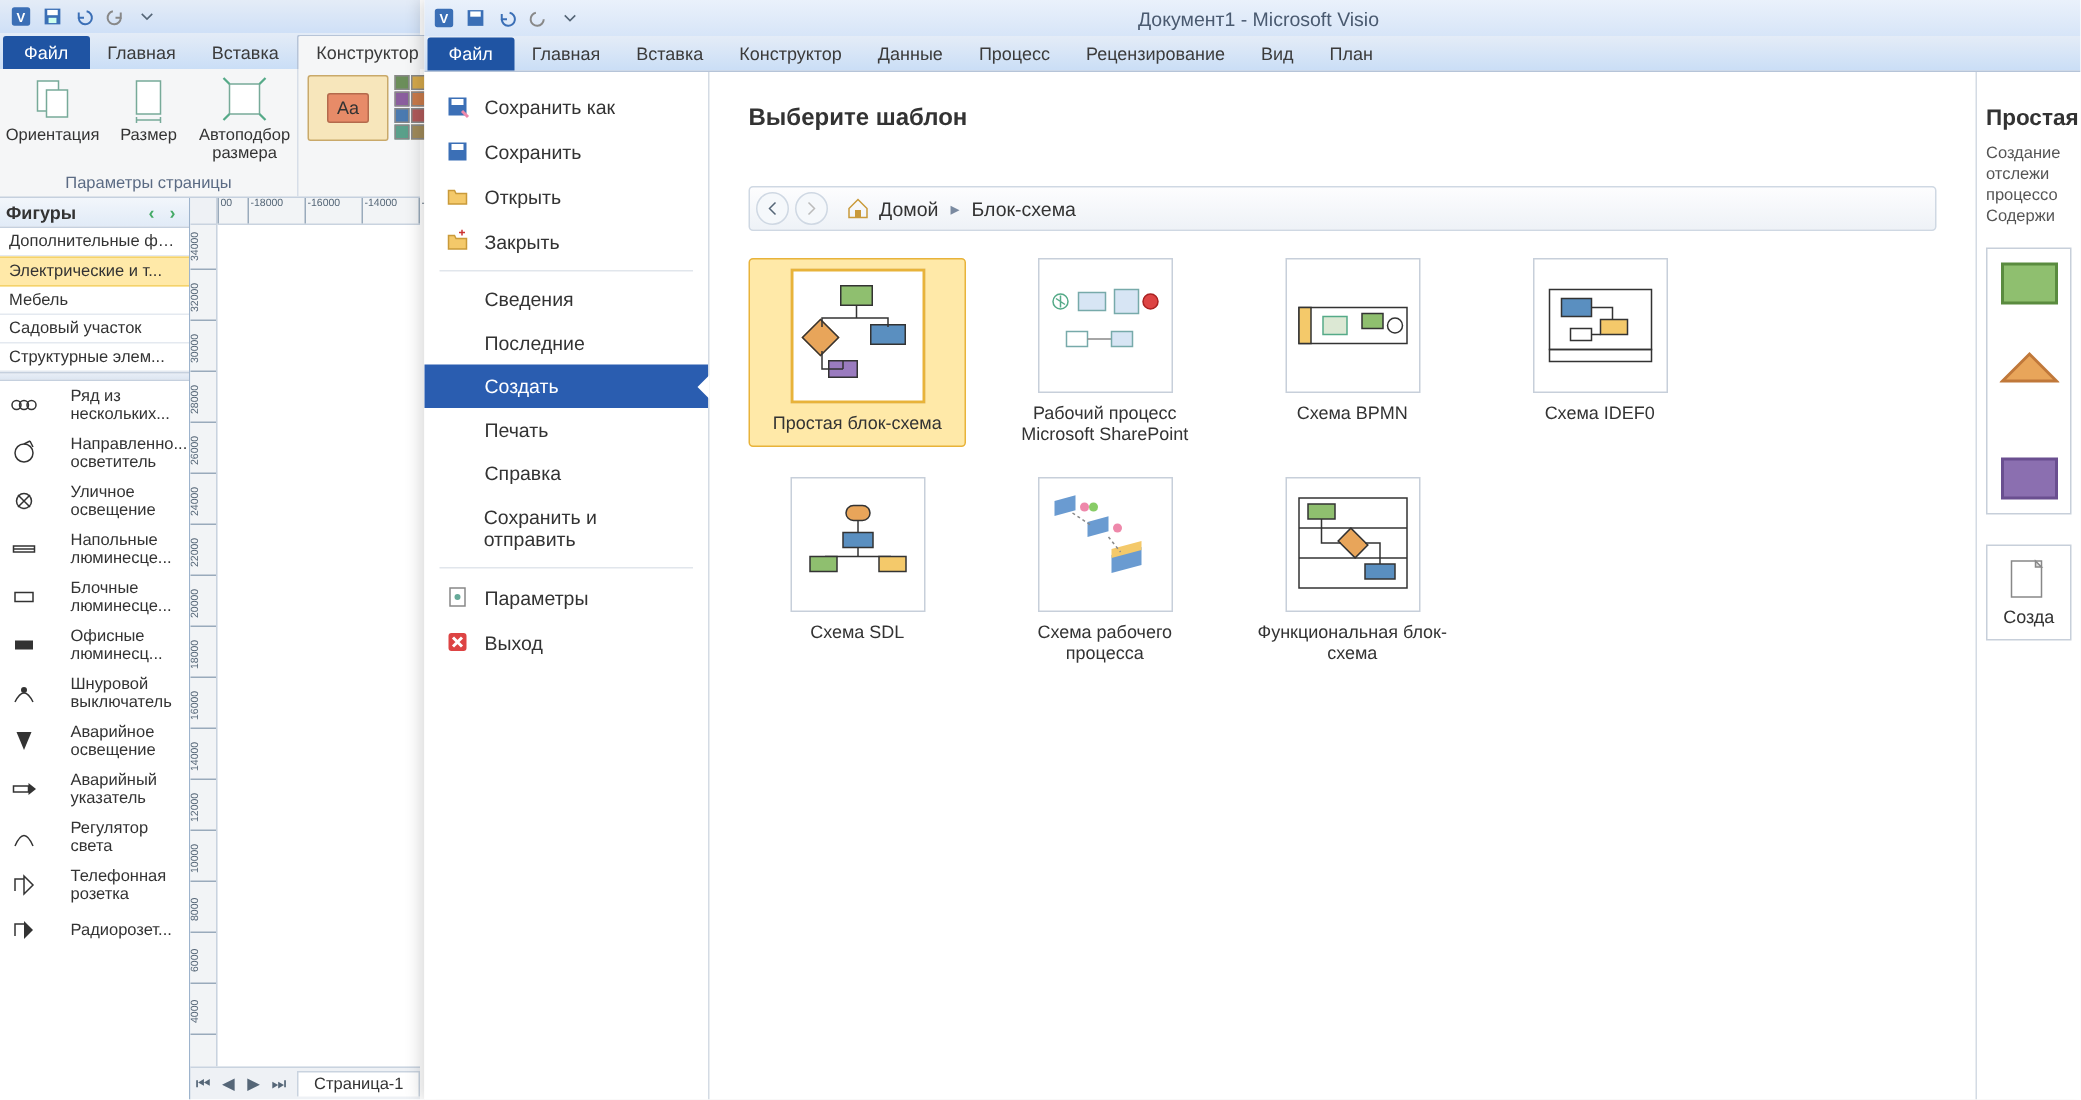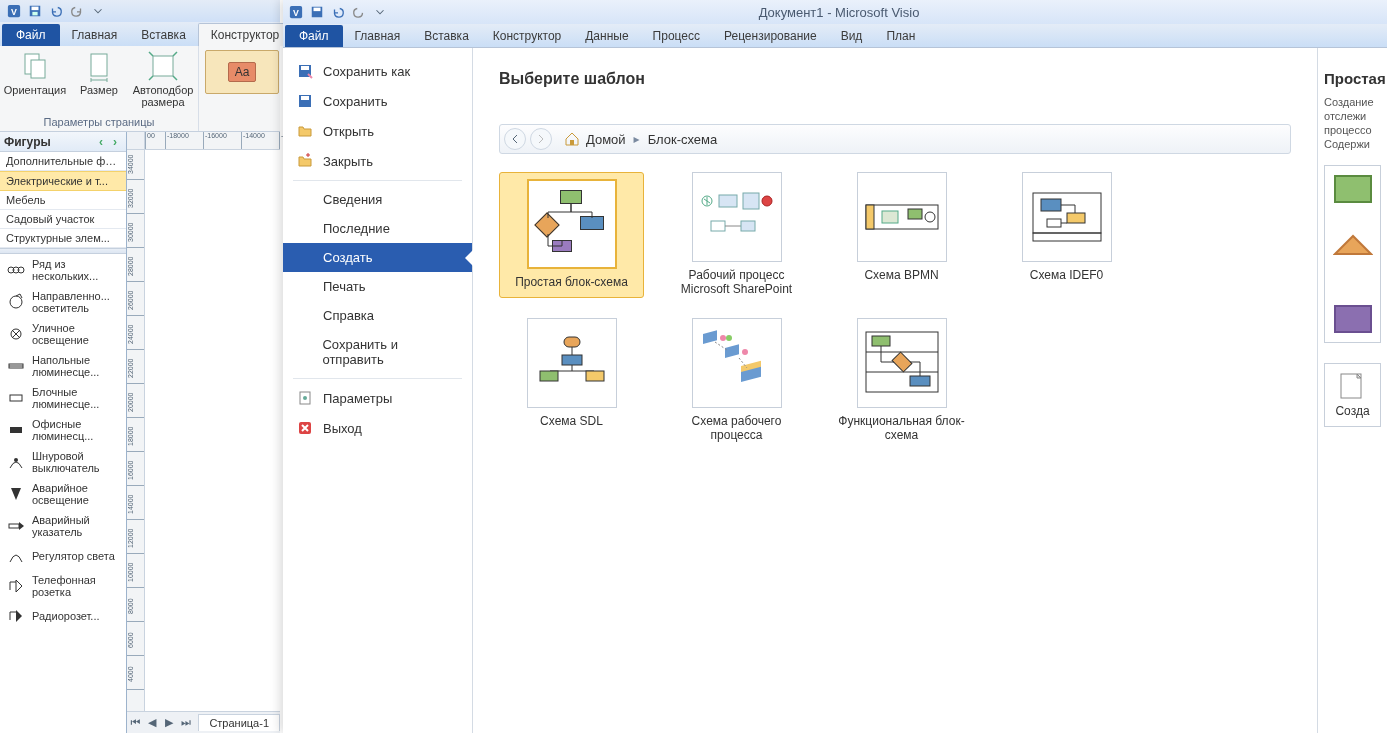--- a/index.html
+++ b/index.html
@@ -14,35 +14,35 @@
 .tab { padding: 4px 12px; font-size: 12px; color: #3b3b3b; cursor: default; }
 .tab.file { background: #1f54a3; color: #fff; border-radius: 2px 2px 0 0; margin-left: 2px; padding: 4px 14px; }
 .tab.active { background: #f5f6f7; border: 1px solid #b6c4d8; border-bottom: none; border-radius: 2px 2px 0 0; }
 .win1-ribbon { height: 86px; background: #f5f6f7; border-bottom: 1px solid #c5d0de; display: flex; }
 .rb-group { display: flex; flex-direction: column; align-items: center; border-right: 1px solid #d7dee8; padding: 4px 6px 0; }
 .rb-items { display: flex; gap: 6px; flex: 1; }
 .rb-item { display: flex; flex-direction: column; align-items: center; width: 58px; cursor: default; }
 .rb-item svg { width: 32px; height: 32px; }
 .rb-item span { font-size: 11px; text-align: center; line-height: 12px; margin-top: 2px; }
 .rb-label { font-size: 11px; color: #5b6b84; padding: 2px 0 3px; }
-.theme-preview { width: 74px; height: 44px; border: 1px solid #c9a96a; background: #f7e6bb; display: flex; align-items: center; justify-content: center; border-radius: 2px; }
+.theme-preview { width: 54px; height: 44px; border: 1px solid #c9a96a; background: #f7e6bb; display: flex; align-items: center; justify-content: center; border-radius: 2px; }
 .theme-preview .aa { background: #e78b68; border: 1px solid #b46a4c; padding: 2px 6px; font-size: 12px; border-radius: 2px; }
 .palette { display: flex; flex-direction: column; gap: 1px; }
 .pal-row { display: flex; gap: 1px; }
 .pal-sw { width: 10px; height: 10px; border: 1px solid #888; }
 
 .shapes-panel { position: absolute; left: 0; top: 132px; width: 127px; bottom: 0; border-right: 1px solid #9db3cc; background: #fff; }
 .shapes-hdr { height: 20px; background: linear-gradient(#f2f6fb,#e1ebf7); border-bottom: 1px solid #c5d0de; display: flex; align-items: center; padding: 0 4px; font-weight: bold; }
 .shapes-hdr .sp { flex: 1; }
 .shapes-hdr .ic { width: 14px; height: 14px; display: flex; align-items: center; justify-content: center; color: #4a6; }
 .stencil { padding: 3px 6px; border-bottom: 1px solid #e4e9f0; font-size: 11px; white-space: nowrap; overflow: hidden; text-overflow: ellipsis; cursor: default; }
 .stencil.sel { background: #ffe9a8; border-top: 1px solid #f4d26b; border-bottom: 1px solid #f4d26b; }
 .stencil-sep { height: 6px; background: linear-gradient(#e8eef6,#dde6f2); border-top: 1px solid #c5d0de; border-bottom: 1px solid #c5d0de; }
 .shape-list { overflow: hidden; }
-.shape-item { display: flex; align-items: center; gap: 6px; padding: 4px 6px; font-size: 11px; line-height: 12px; cursor: default; }
+.shape-item { display: flex; align-items: center; gap: 21px; padding: 4px 6px; font-size: 11px; line-height: 12px; cursor: default; }
 .shape-item svg { width: 20px; height: 20px; flex-shrink: 0; }
 
 .canvas-area { position: absolute; left: 127px; top: 132px; right: 0; bottom: 22px; background: #fff; }
 .vruler { position: absolute; left: 0; top: 18px; width: 18px; bottom: 0; background: #f2f4f6; border-right: 1px solid #c9d3df; }
 .vruler .tick { position: absolute; left: 0; right: 0; border-top: 1px solid #9ab; font-size: 7px; color: #567; text-align: center; line-height: 8px; padding-top: 1px; writing-mode: vertical-rl; transform: rotate(180deg); height: 30px; }
 .hruler { position: absolute; left: 18px; right: 0; top: 0; height: 18px; background: #f2f4f6; border-bottom: 1px solid #c9d3df; }
 .hruler .tick { position: absolute; top: 0; bottom: 0; border-left: 1px solid #9ab; font-size: 7px; color: #567; padding-left: 1px; width: 40px; }
 .ruler-corner { position: absolute; left: 0; top: 0; width: 18px; height: 18px; background: #eef1f5; border-right: 1px solid #c9d3df; border-bottom: 1px solid #c9d3df; }
 .page-tabs { position: absolute; left: 127px; right: 0; bottom: 0; height: 22px; background: #eef1f5; border-top: 1px solid #c9d3df; display: flex; align-items: center; font-size: 11px; }
 .pt-btn { width: 16px; height: 16px; display: flex; align-items: center; justify-content: center; color: #567; margin: 0 1px; }

